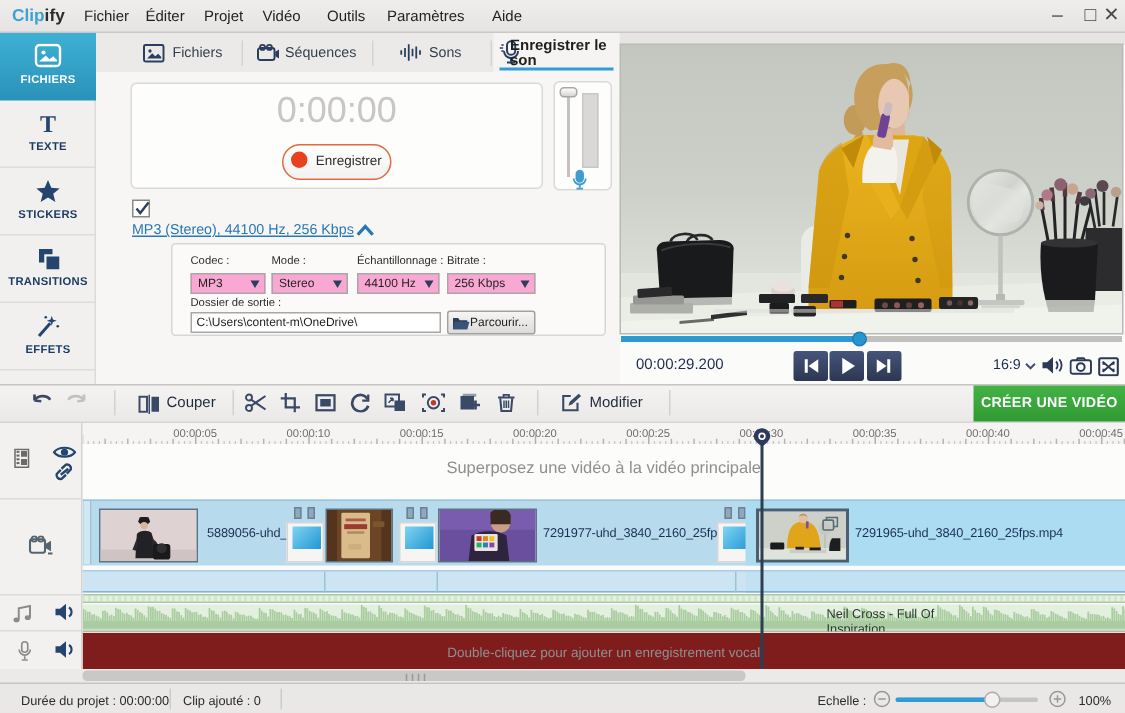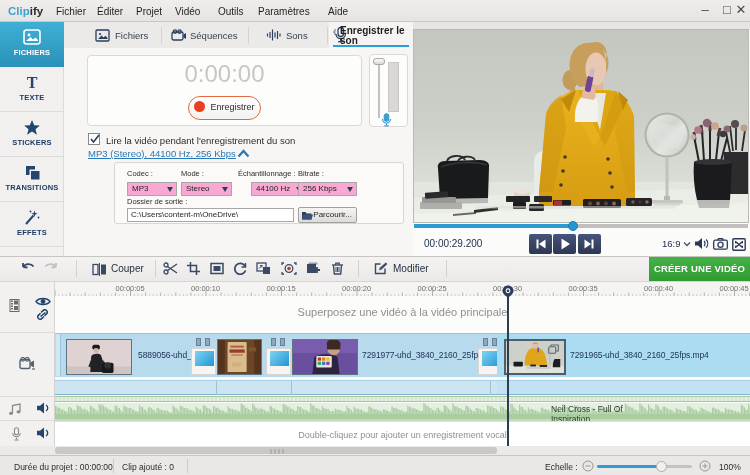--- a/index.html
+++ b/index.html
@@ -62,21 +62,21 @@
 #timeline { position:absolute; left:0; top:282px; width:750px; height:173px; background:#fafaf9; }
 #ruler { position:absolute; left:55px; top:282px; width:695px; height:14px; background:#f5f4f2; }
 .rlab { position:absolute; top:284px; font-size:7.5px; color:#6e6e6e; }
 #headcol { position:absolute; left:0; top:282px; width:55px; height:164px; background:#f2f1ef; border-right:1px solid #d4d3d1; }
 #ovrow { position:absolute; left:55px; top:296px; width:695px; height:37px; background:#fcfcfb; }
 #ovrow .t { position:absolute; left:0; top:10px; width:100%; text-align:center; font-size:11px; color:#8f8f8f; }
 #vtrack { position:absolute; left:55px; top:333px; width:695px; height:44px; background:#b7daec; border-top:1px solid #9ec4da; }
 #vsub { position:absolute; left:55px; top:380px; width:695px; height:15px; background:#cde4f2; border-top:1px solid #a9cee4; border-bottom:1px solid #7fb4d2; }
 #atrack1 { position:absolute; left:55px; top:396px; width:695px; height:6px; background:repeating-linear-gradient(90deg,#d4e6cf 0,#d4e6cf 2px,#e4f0e0 2px,#e4f0e0 4px); border-top:1px solid #a5c89e; border-bottom:1px solid #a5c89e; }
 #atrack2 { position:absolute; left:55px; top:403px; width:695px; height:18px; background:#e9f2e6; }
-#voicerow { position:absolute; left:55px; top:421px; width:695px; height:25px; background:#ffffff; border-top:1px solid #e2e1df; }
+#voicerow { position:absolute; left:55px; top:421px; width:695px; height:25px; background:#7f1d1d; border-top:1px solid #e2e1df; }
 #voicerow .t { position:absolute; left:0; top:8px; width:100%; text-align:center; font-size:9px; color:#8f8f8f; }
 #scrollrow { position:absolute; left:0; top:446px; width:750px; height:9px; background:#eceae8; }
 #scrollthumb { position:absolute; left:55px; top:1px; width:442px; height:7px; background:#c9c8c6; border-radius:3px; }
 #playline { position:absolute; left:507px; top:295px; width:1.5px; height:151px; background:#2c3e50; }
 .clipthumb { position:absolute; top:339px; height:36px; border:1px solid #5f7383; }
 .cliplabel { position:absolute; top:350px; font-size:8.5px; letter-spacing:-0.1px; color:#1c3156; white-space:nowrap; }
 .trans { position:absolute; top:348px; width:25px; height:27px; background:#f6f5f4; border:1px solid #d8d6d4; text-align:center; }
 .trans .sq { position:absolute; left:2.5px; top:2px; width:19px; height:15px; background:linear-gradient(135deg,#7fd4f0,#2196d4); }
 .trans .n { position:absolute; left:16px; top:17px; width:100%; font-size:8.5px; color:#8a8a8a;padding-left:20px; }
 .handle { position:absolute; top:338px; width:4.5px; height:8px; background:#8fa8bb; border:1px solid #6a8296; }
@@ -195,33 +195,32 @@
         <rect x="4.3" y="0.8" width="4.4" height="7.4" rx="2.2" stroke-width="1.2" fill="#3f9ecf"></rect>
         <path d="M2.5 6 a4 4 0 0 0 8 0" stroke-width="1.2"></path>
         <line x1="6.5" y1="10.2" x2="6.5" y2="12.2" stroke-width="1.2"></line>
         <line x1="4.3" y1="12.8" x2="8.7" y2="12.8" stroke-width="1.2"></line>
       </g>
     </svg>
 <div class="abs" style="left:88px;top:133px;width:12px;height:12px;background:#fff;border:1px solid #8a8886;"></div>
 <svg class="abs" style="left:89px;top:133px;" width="12" height="12" viewBox="0 0 12 12">
       <path d="M2 6 L4.5 9 L10 2" fill="none" stroke="#2c3e5a" stroke-width="1.6"></path>
     </svg>
-<div class="small abs" style="left:106px;top:135px;">Lire la vidéo pendant l'enregistrement du son</div>
 <div id="mp3link">MP3 (Stereo), 44100 Hz, 256 Kbps</div>
 <svg class="abs" style="left:237px;top:149px;" width="13" height="9" viewBox="0 0 13 9">
       <path d="M1.5 7.5 L6.5 2 L11.5 7.5" fill="none" stroke="#2878b8" stroke-width="2.2"></path>
     </svg>
 <div id="codecpanel">
   <div class="flabel" style="left:12px;top:6px;">Codec :</div>
   <div class="flabel" style="left:66px;top:6px;">Mode :</div>
   <div class="flabel" style="left:123px;top:6px;">Échantillonnage :</div>
   <div class="flabel" style="left:183px;top:6px;">Bitrate :</div>
   <div class="fsel" style="left:12px;width:50px;">MP3<span class="arr"></span></div>
   <div class="fsel" style="left:66px;width:51px;">Stereo<span class="arr"></span></div>
-  <div class="fsel" style="left:136px;width:55px;">44100 Hz<span class="arr"></span></div>
+  <div class="fsel" style="left:123px;width:55px;">44100 Hz<span class="arr"></span></div>
   <div class="fsel" style="left:183px;width:59px;">256 Kbps<span class="arr"></span></div>
   <div class="flabel" style="left:12px;top:34px;text-align:center;">Dossier de sortie :</div>
   <div id="outinput">C:\Users\content-m\OneDrive\</div>
   <div id="browsebtn">Parcourir...</div>
   <svg class="abs" style="left:186px;top:47px;" width="13" height="11" viewBox="0 0 13 11">
         <path d="M1 2.5 L1 9.5 L10.5 9.5 L10.5 3.5 L5.5 3.5 L4.5 2 L1 2 Z" fill="#2c3e5a"></path>
         <path d="M2 4.5 L12 4.5 L10.5 9.5 L1 9.5 Z" fill="#3a5378"></path>
       </svg>
 </div>
 <div id="preview"></div>

